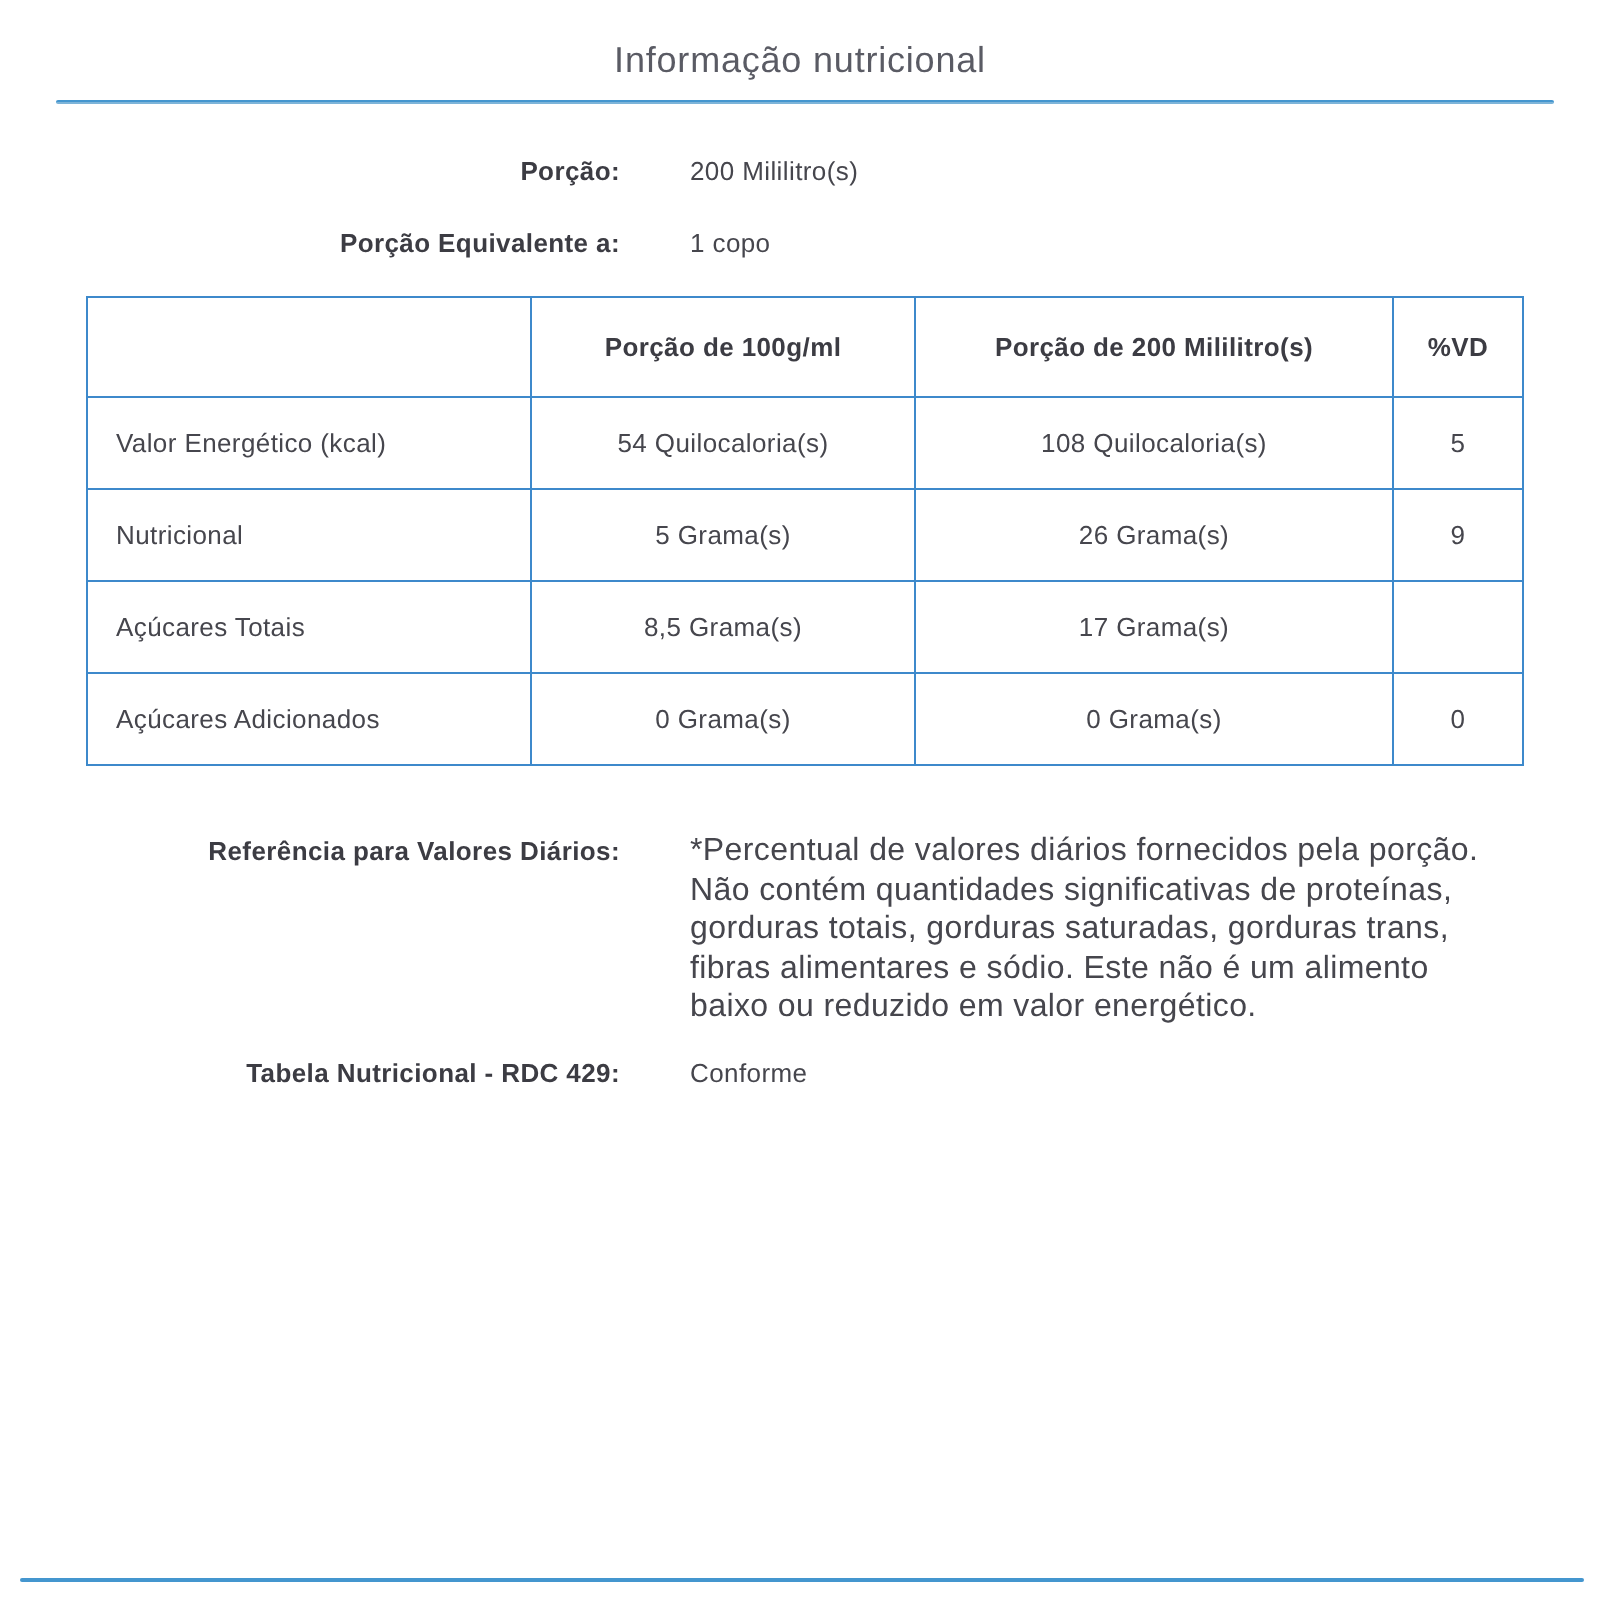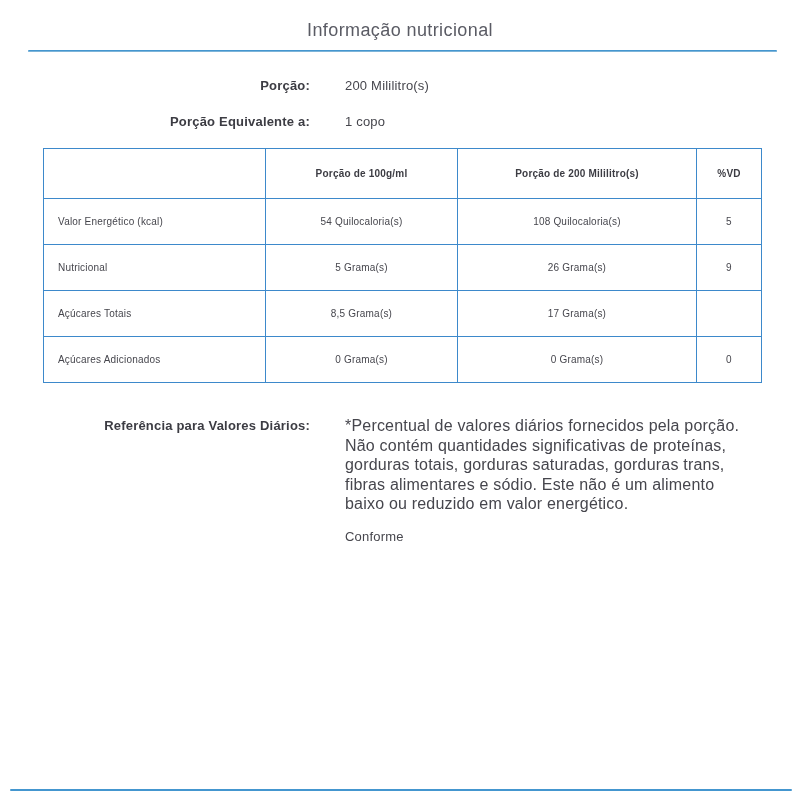--- a/index.html
+++ b/index.html
@@ -46,21 +46,21 @@
     position: absolute; left: 345px; top: 416px; width: 396px;
     font-size: 16px; font-weight: 400; color: #46464d;
     line-height: 19.5px; letter-spacing: 0.2px;
   }
 
   table.nutri {
     position: absolute; left: 43px; top: 148px;
     width: 718px; height: 235px;
     border-collapse: collapse;
     table-layout: fixed;
-    font-size: 10px; color: #46464d;
+    font-size: 13px; color: #46464d;
     letter-spacing: 0.2px;
   }
   table.nutri td, table.nutri th {
     border: 1.5px solid #3d89cb;
     text-align: center;
     vertical-align: middle;
     background: #ffffff;
     font-weight: 400;
     padding: 0 4px;
   }
@@ -117,17 +117,18 @@
       <td class="c-100">0 Grama(s)</td>
       <td class="c-200">0 Grama(s)</td>
       <td class="c-vd">0</td>
     </tr>
   </tbody>
     </table>
 
   <div class="form-label row-referencia">Referência para Valores Diários:</div>
   <div class="ref-text">*Percentual de valores diários fornecidos pela porção. Não contém quantidades significativas de proteínas, gorduras totais, gorduras saturadas, gorduras trans, fibras alimentares e sódio. Este não é um alimento baixo ou reduzido em valor energético.</div>
 
+  <div class="form-label row-rdc">Tabela Nutricional - RDC 429:</div>
   <div class="form-value row-rdc">Conforme</div>
 
   <div class="rule-bottom"></div>
 
 </div>
 
 </body></html>

